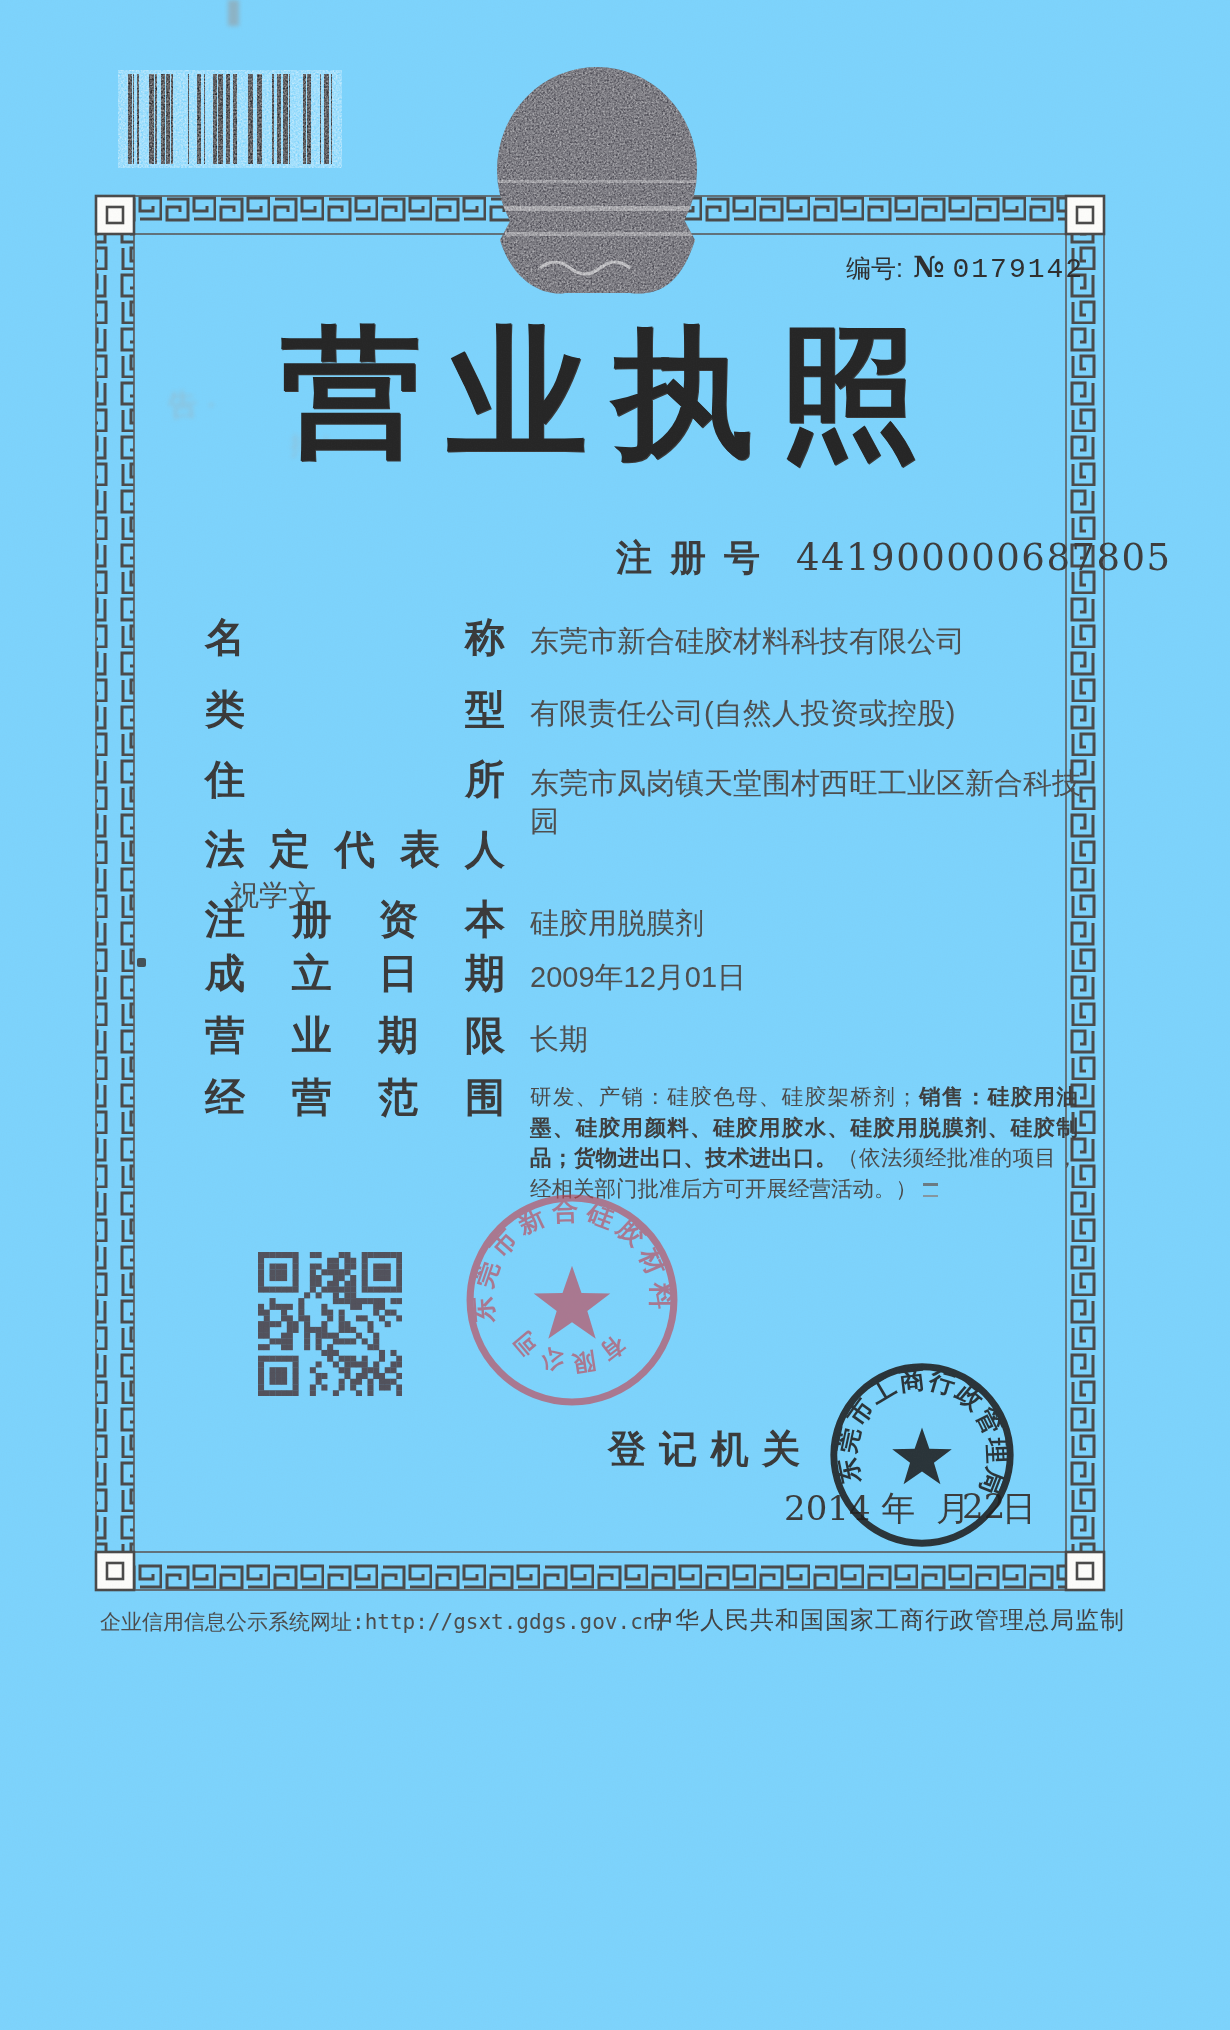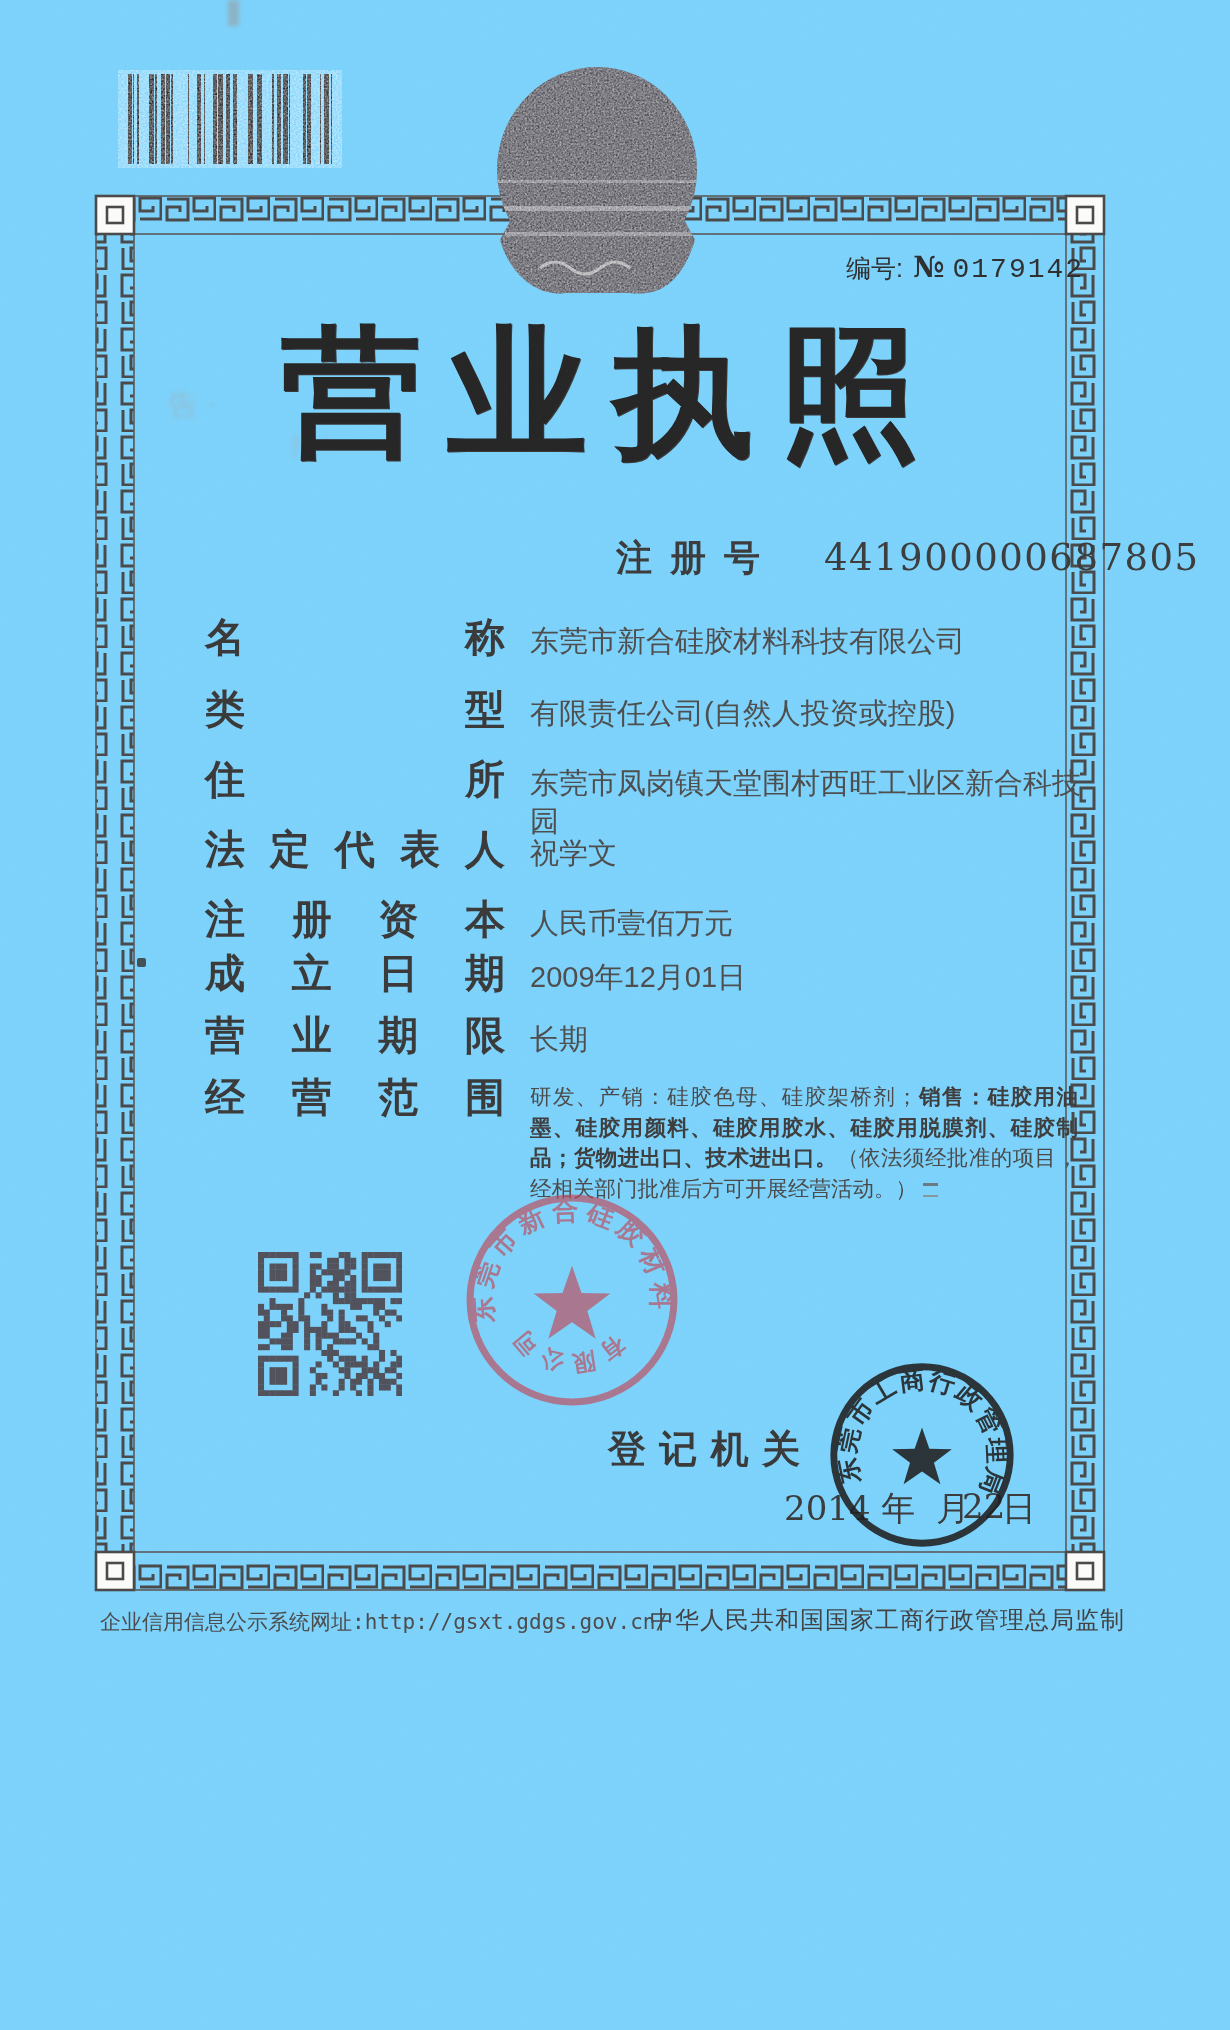--- a/index.html
+++ b/index.html
@@ -8,21 +8,21 @@
   .abs{position:absolute;}
   svg{display:block;}
   
   #serial{top:250px;left:846px;font-size:25px;color:#2f2f2f;display:flex;align-items:baseline;z-index:4;}
   #serial .no-sym{font-family:"DejaVu Serif",serif;font-weight:700;font-size:29px;margin:0 8px 0 10px;}
   #serial .digits{font-family:Liberation Mono, monospace;font-size:28px;letter-spacing:2px;}
   
   #title{top:316px;left:135px;width:930px;display:flex;justify-content:center;gap:26px;z-index:4;}
   #title span{font-size:140px;line-height:1.1;font-weight:900;color:#262626;text-shadow:1px 1px 0 #3a3a3a;}
   
-  #regno{top:534px;left:616px;display:flex;align-items:baseline;z-index:4;gap:28px;}
+  #regno{top:534px;left:616px;display:flex;align-items:baseline;z-index:4;}
   #regno .lbl{font-size:36px;font-weight:700;color:#3c3c3c;letter-spacing:18px;}
   #regno .val{font-family:"DejaVu Serif",serif;font-size:37px;color:#3d3d3d;letter-spacing:1.5px;margin-left:18px;}
   
   .field-row{position:absolute;left:205px;width:880px;display:flex;align-items:flex-start;z-index:4;}
   .field-label{width:300px;font-size:40px;font-weight:700;color:#3a3a3a;text-align:justify;text-align-last:justify;line-height:1.05;flex:none;}
   .field-value{margin-left:25px;font-size:29px;color:#4e4e4e;line-height:1.3;padding-top:7px;width:552px;}
   .scope-text{margin-left:25px;font-size:21.5px;color:#4a4a4a;line-height:1.42;padding-top:6px;width:548px;text-align:justify;}
   .scope-text .b{font-weight:700;color:#3e3e3e;}
   .scope-mark{display:inline-block;width:15px;height:9px;margin-left:6px;border-top:3px solid #666;border-bottom:2px solid #888;vertical-align:middle;opacity:.8;}
   .dot{top:958px;left:137px;width:9px;height:9px;background:#3a3a3a;border-radius:2px;opacity:.85;z-index:4;}
@@ -156,27 +156,27 @@
         <div class="field-value">东莞市新合硅胶材料科技有限公司</div>
       </div>
       <div class="field-row" style="top: 688px;">
         <div class="field-label">类型</div>
         <div class="field-value">有限责任公司(自然人投资或控股)</div>
       </div>
       <div class="field-row" style="top: 758px;">
         <div class="field-label">住所</div>
         <div class="field-value">东莞市凤岗镇天堂围村西旺工业区新合科技园</div>
       </div>
-      <div class="field-row" style="top: 828px;">
+      <div class="field-row" style="top: 828px; flex-direction: column;">
         <div class="field-label">法定代表人</div>
         <div class="field-value">祝学文</div>
       </div>
       <div class="field-row" style="top: 898px;">
         <div class="field-label">注册资本</div>
-        <div class="field-value">人民币壹佰万元</div>
+        <div class="field-value">硅胶用脱膜剂</div>
       </div>
       <div class="field-row" style="top: 952px;">
         <div class="field-label">成立日期</div>
         <div class="field-value">2009年12月01日</div>
       </div>
       <div class="field-row" style="top: 1014px;">
         <div class="field-label">营业期限</div>
         <div class="field-value">长期</div>
       </div>
       <div class="field-row" style="top: 1076px;">

